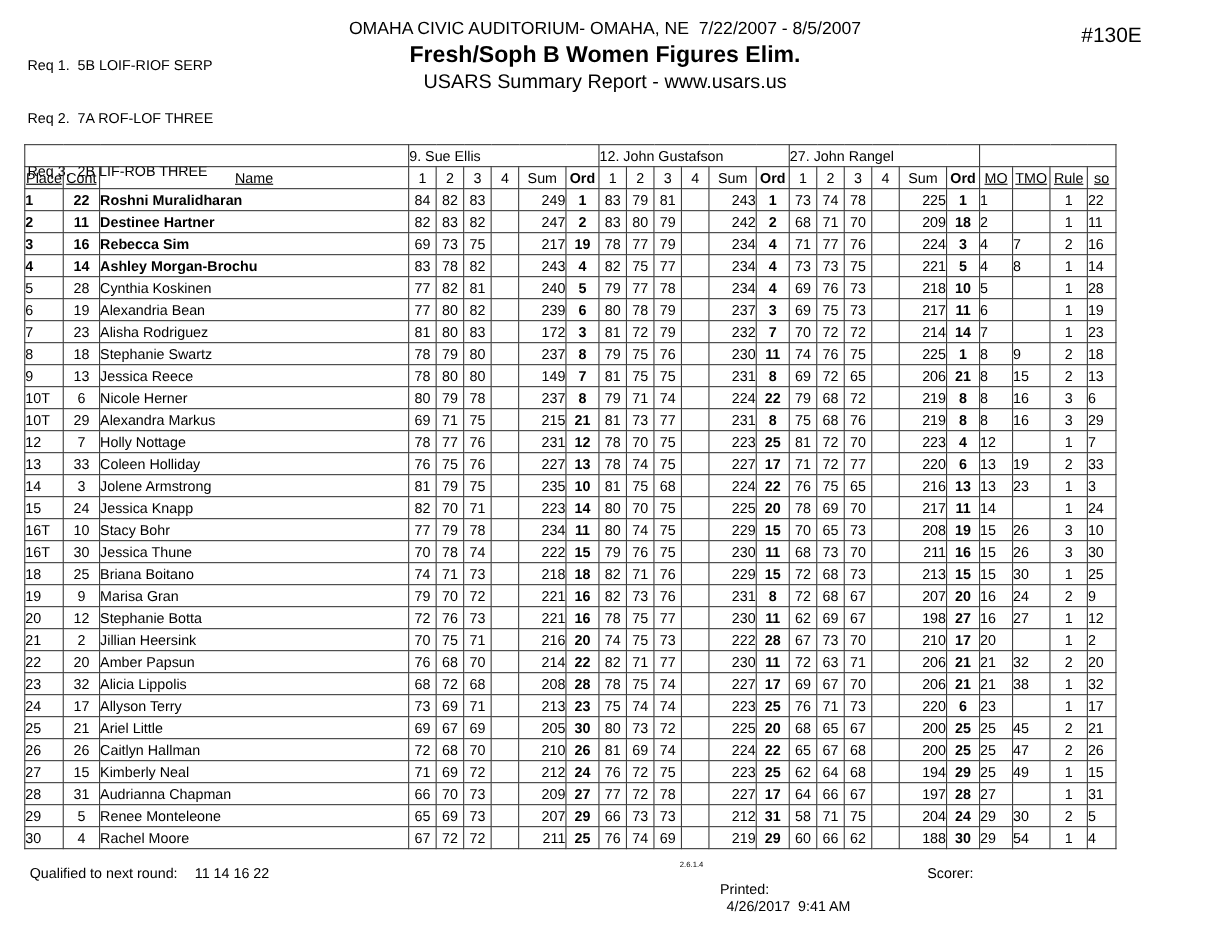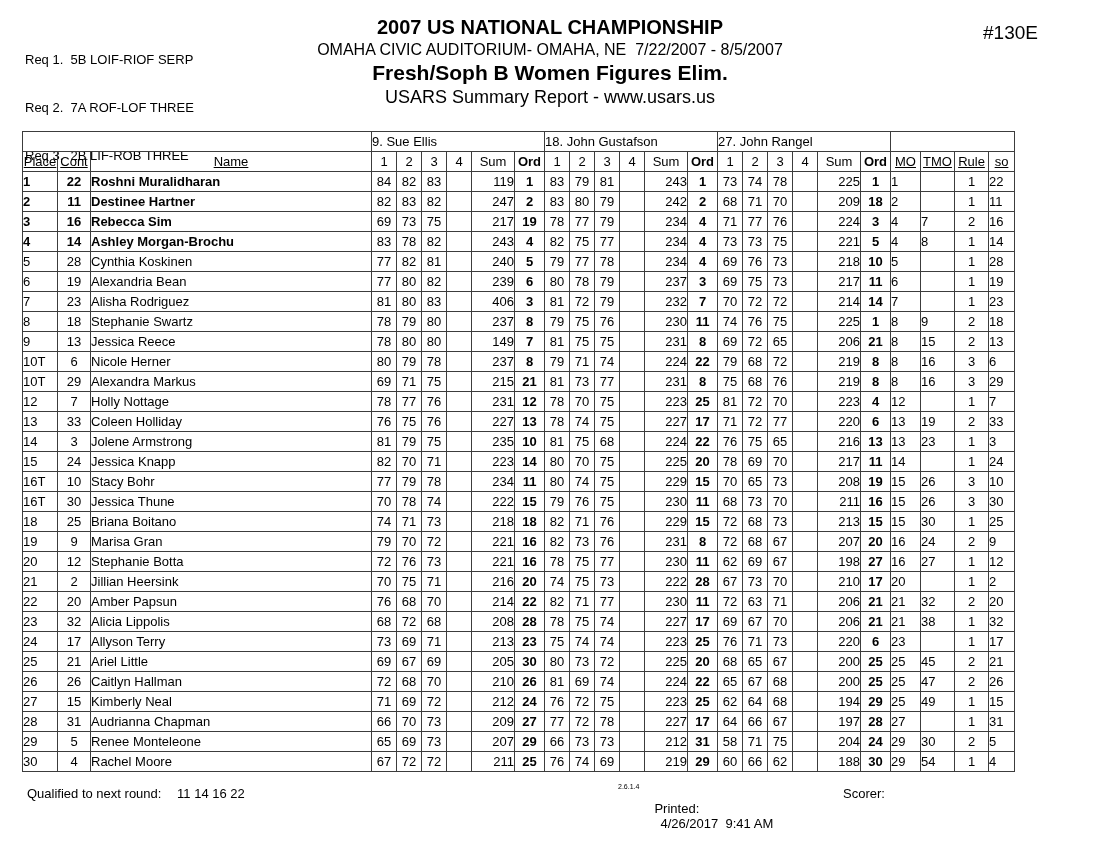--- a/index.html
+++ b/index.html
@@ -50,21 +50,20 @@
 
 <div id="page">
 
   <div id="req-block">
     <div>Req 1.  5B LOIF-RIOF SERP</div>
     <div>Req 2.  7A ROF-LOF THREE</div>
     <div>Req 3.  2B LIF-ROB THREE</div>
   </div>
 
   <div id="title-block">
-    <div id="title-line1">2007 US NATIONAL CHAMPIONSHIP</div>
     <div id="title-line2">OMAHA CIVIC AUDITORIUM- OMAHA, NE  7/22/2007 - 8/5/2007</div>
     <div id="title-line3">Fresh/Soph B Women Figures Elim.</div>
     <div id="title-line4">USARS Summary Report - www.usars.us</div>
   </div>
 
   <div id="event-number">#130E</div>
 
   <table id="results">
     <colgroup>
       <col style="width:35px">
@@ -90,21 +89,21 @@
         <col style="width:30px">
       <col style="width:30px">
         <col style="width:34px">
         <col style="width:34px">
         <col style="width:26px">
     </colgroup>
     <tbody>
       <tr class="judge-row">
         <td class="blank" colspan="3"></td>
         <td class="judge-box" colspan="6">9.  Sue Ellis</td>
-        <td class="judge-box" colspan="6">18.  John Gustafson</td>
+        <td class="judge-box" colspan="6">12.  John Gustafson</td>
         <td class="judge-box" colspan="6">27.  John Rangel</td>
         <td class="blank" colspan="4"></td>
       </tr>
       <tr class="header-row">
         <td class="hleft">Place</td>
         <td class="hleft">Cont</td>
         <td class="hleft">Name</td>
         <td class="s">1</td>
         <td class="s">2</td>
         <td class="s">3</td>
@@ -131,21 +130,21 @@
     </tbody>
     <tbody>
         <tr class="qualifier">
       <td class="place">1</td>
       <td class="cont">22</td>
       <td class="name">Roshni Muralidharan</td>
       <td class="s">84</td>
       <td class="s">82</td>
       <td class="s">83</td>
       <td class="s"></td>
-      <td class="sum">119</td>
+      <td class="sum">249</td>
       <td class="ord">1</td>
       <td class="s">83</td>
       <td class="s">79</td>
       <td class="s">81</td>
       <td class="s"></td>
       <td class="sum">243</td>
       <td class="ord">1</td>
       <td class="s">73</td>
       <td class="s">74</td>
       <td class="s">78</td>
@@ -293,21 +292,21 @@
       <td class="so">19</td>
     </tr>
         <tr>
       <td class="place">7</td>
       <td class="cont">23</td>
       <td class="name">Alisha Rodriguez</td>
       <td class="s">81</td>
       <td class="s">80</td>
       <td class="s">83</td>
       <td class="s"></td>
-      <td class="sum">406</td>
+      <td class="sum">172</td>
       <td class="ord">3</td>
       <td class="s">81</td>
       <td class="s">72</td>
       <td class="s">79</td>
       <td class="s"></td>
       <td class="sum">232</td>
       <td class="ord">7</td>
       <td class="s">70</td>
       <td class="s">72</td>
       <td class="s">72</td>

